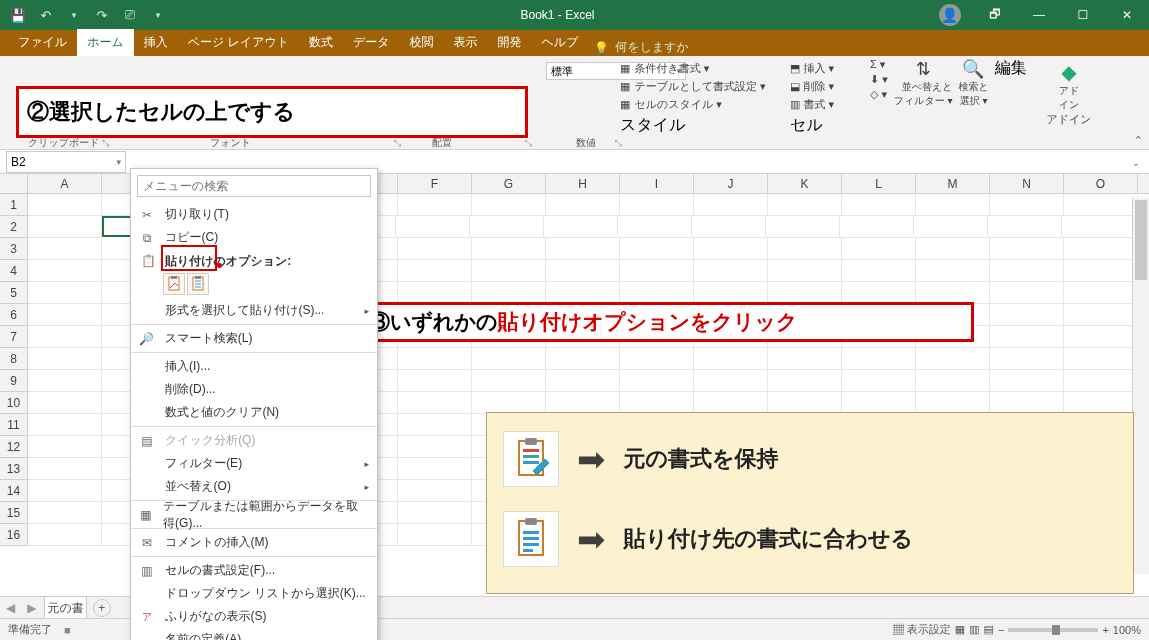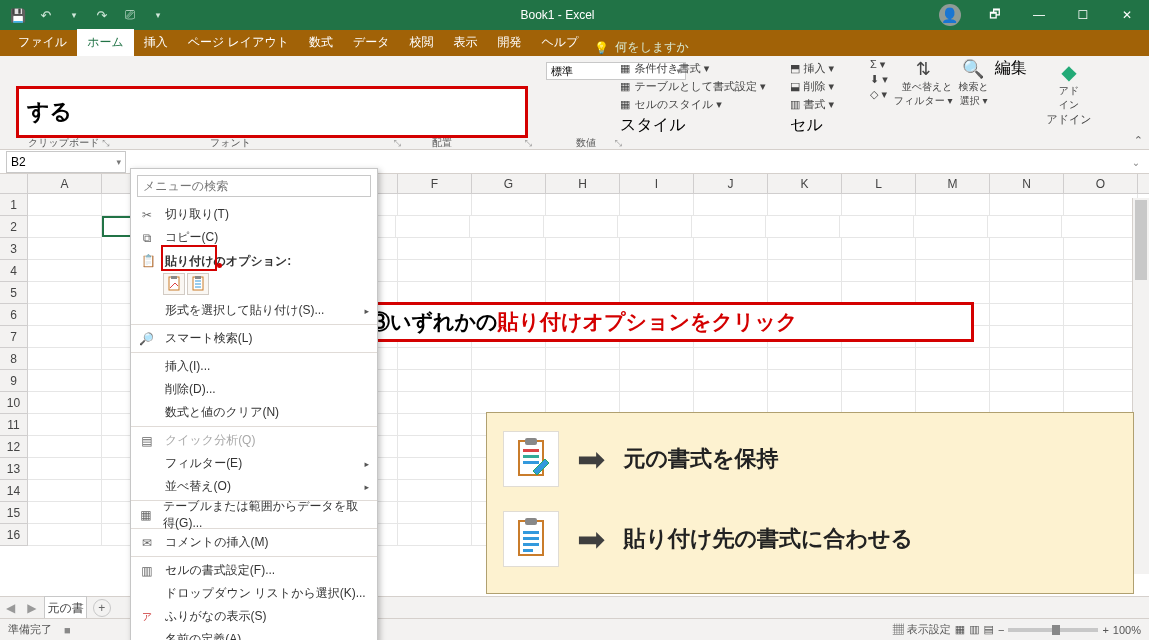--- a/index.html
+++ b/index.html
@@ -128,20 +128,21 @@
   </div>
 </div>
 
 <div class="ribbon">
   <div class="column-select">
     <span>標準</span>
     <span style="margin-left:auto;font-size:9px;color:#777">▾</span>
   </div>
 
   <div class="big-callout">
+    <span>②選択したセルの上で</span>
     <span>する</span>
   </div>
 
   <div class="clip-lbl"><span>クリップボード</span> <span style="font-size:9px;color:#888">⤡</span></div>
   <div class="font-lbl"><span>フォント</span> <span style="font-size:9px;color:#888;margin-left:140px">⤡</span></div>
   <div class="align-lbl"><span>配置</span> <span style="font-size:9px;color:#888;margin-left:70px">⤡</span></div>
   <div class="num-lbl"><span>数値</span> <span style="font-size:9px;color:#888;margin-left:16px">⤡</span></div>
 
   <div class="styles-grp">
     <div class="row">

